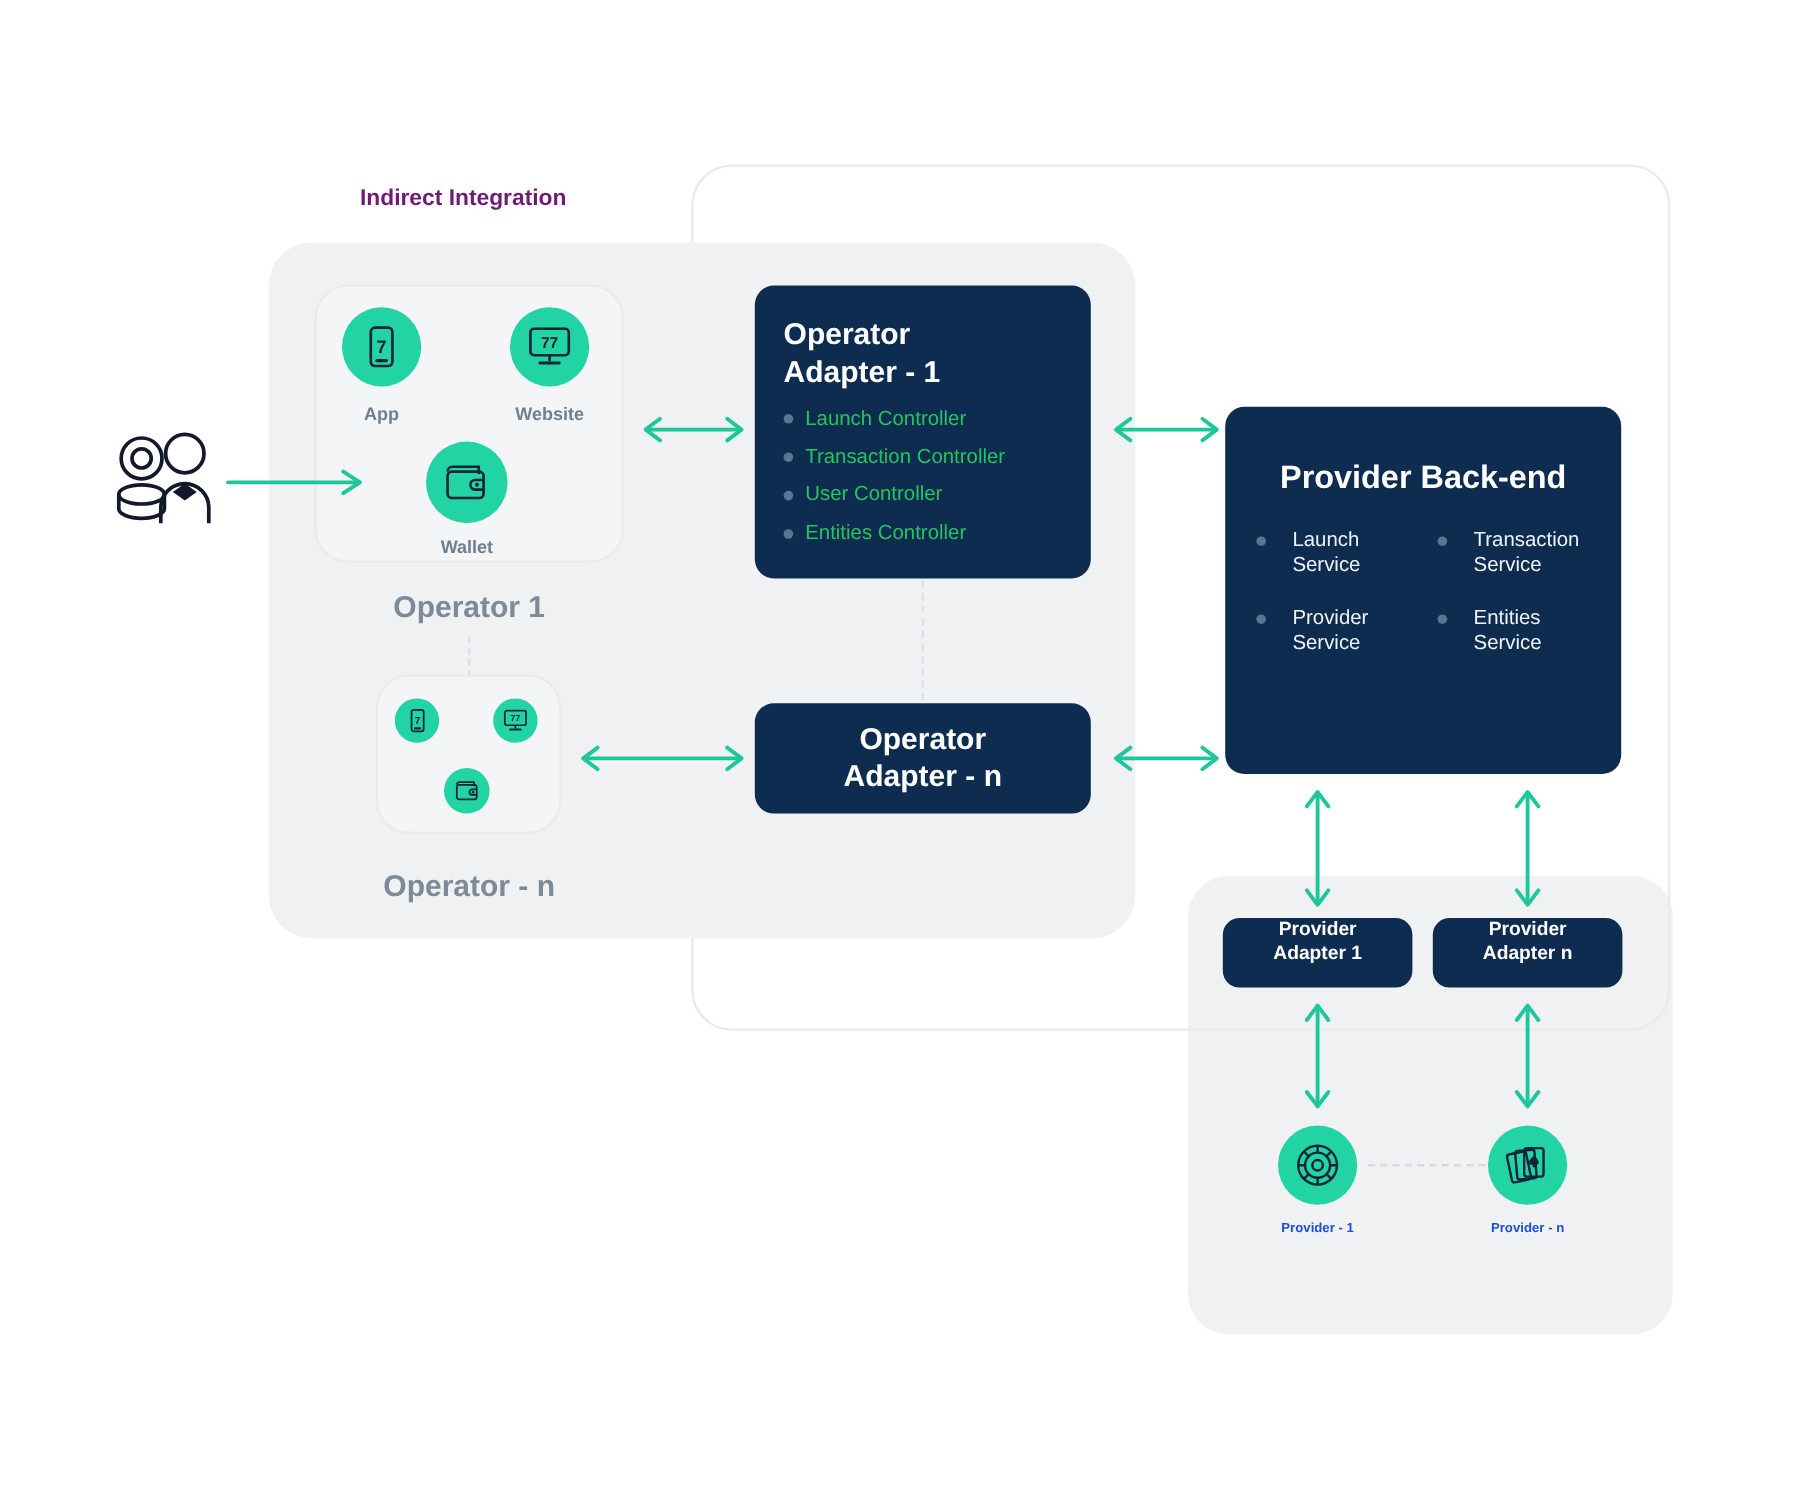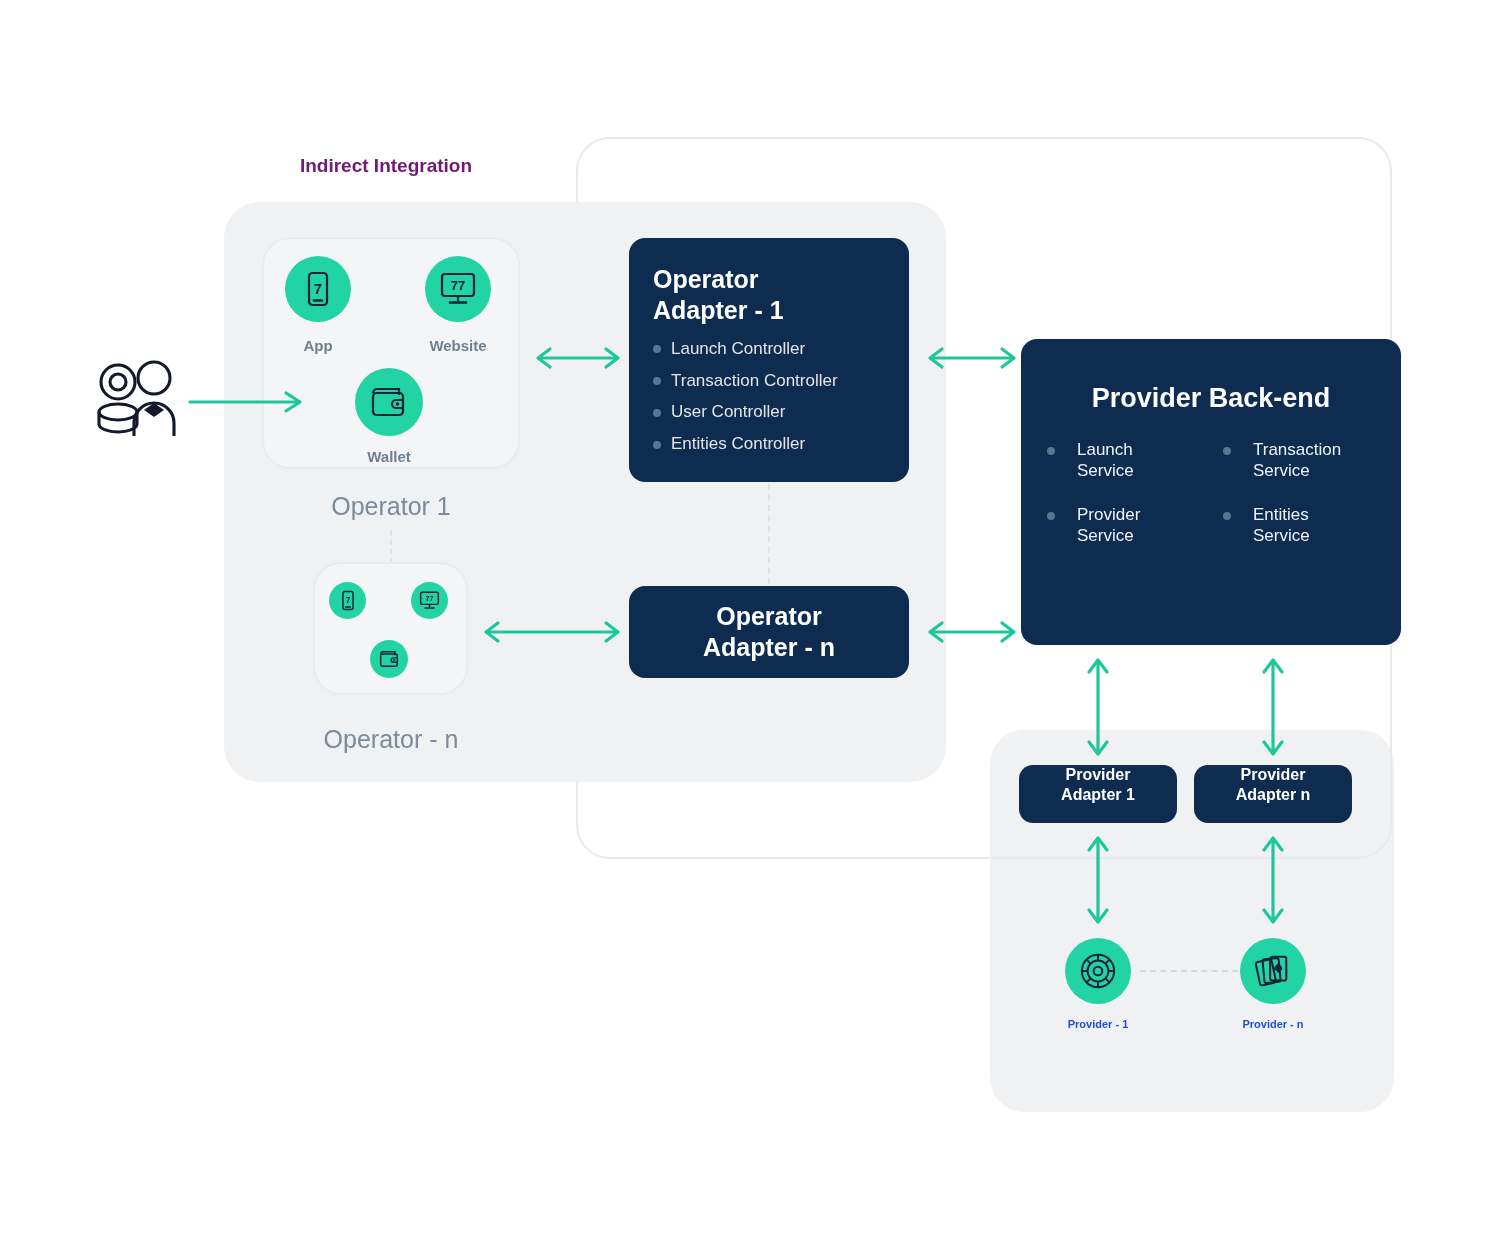--- a/index.html
+++ b/index.html
@@ -95,21 +95,21 @@
     border: 2px solid #e9ebec;
     border-radius: 28px;
     box-sizing: border-box;
     z-index: 4;
   }
   .op1-card { left: 262px; top: 237px; width: 258px; height: 232px; }
   .opn-card { left: 313px; top: 562px; width: 155px; height: 133px; }
 
   .op-label {
     font-size: 25px;
-    font-weight: normal;
+    font-weight: bold;
     color: #7c8a99;
     text-align: center;
     z-index: 5;
   }
   .op1-label { left: 262px; top: 492px; width: 258px; }
   .opn-label { left: 290px; top: 725px; width: 202px; }
 
   
   .circle {
     border-radius: 50%;
@@ -148,38 +148,38 @@
   }
   .dot {
     width: 8px;
     height: 8px;
     border-radius: 50%;
     background: #5b7490;
     flex: none;
   }
   .bullet-txt {
     font-size: 17px;
-    color: #e5e5e5;
+    color: #22c55e;
     line-height: 1.22;
   }
 
   
   .adapter1 { left: 629px; top: 238px; width: 280px; height: 244px; padding: 26px 24px 0 24px; }
   .adapter1 .navy-title { font-size: 25px; line-height: 1.22; margin-bottom: 14px; }
   .adapter1 .bullet-row { margin-bottom: 11px; }
 
   
   .adaptern {
     left: 629px; top: 586px; width: 280px; height: 92px;
     display: flex; align-items: center; justify-content: center;
   }
   .adaptern .navy-title { font-size: 25px; line-height: 1.25; text-align: center; }
 
   
-  .backend { left: 1021px; top: 339px; width: 380px; height: 306px; padding: 44px 26px 0 26px; }
+  .backend { left: 1021px; top: 339px; width: 330px; height: 306px; padding: 44px 26px 0 26px; }
   .backend .navy-title { font-size: 27px; text-align: center; margin-bottom: 26px; }
   .svc-grid { display: flex; gap: 24px; }
   .svc-col { display: flex; flex-direction: column; gap: 24px; width: 50%; }
   .svc-item { display: flex; gap: 22px; align-items: flex-start; }
   .svc-item .dot { margin-top: 7px; }
   .svc-txt { font-size: 17px; color: #eef3f7; line-height: 1.22; }
 
   
   .padapter {
     width: 158px; height: 58px;

